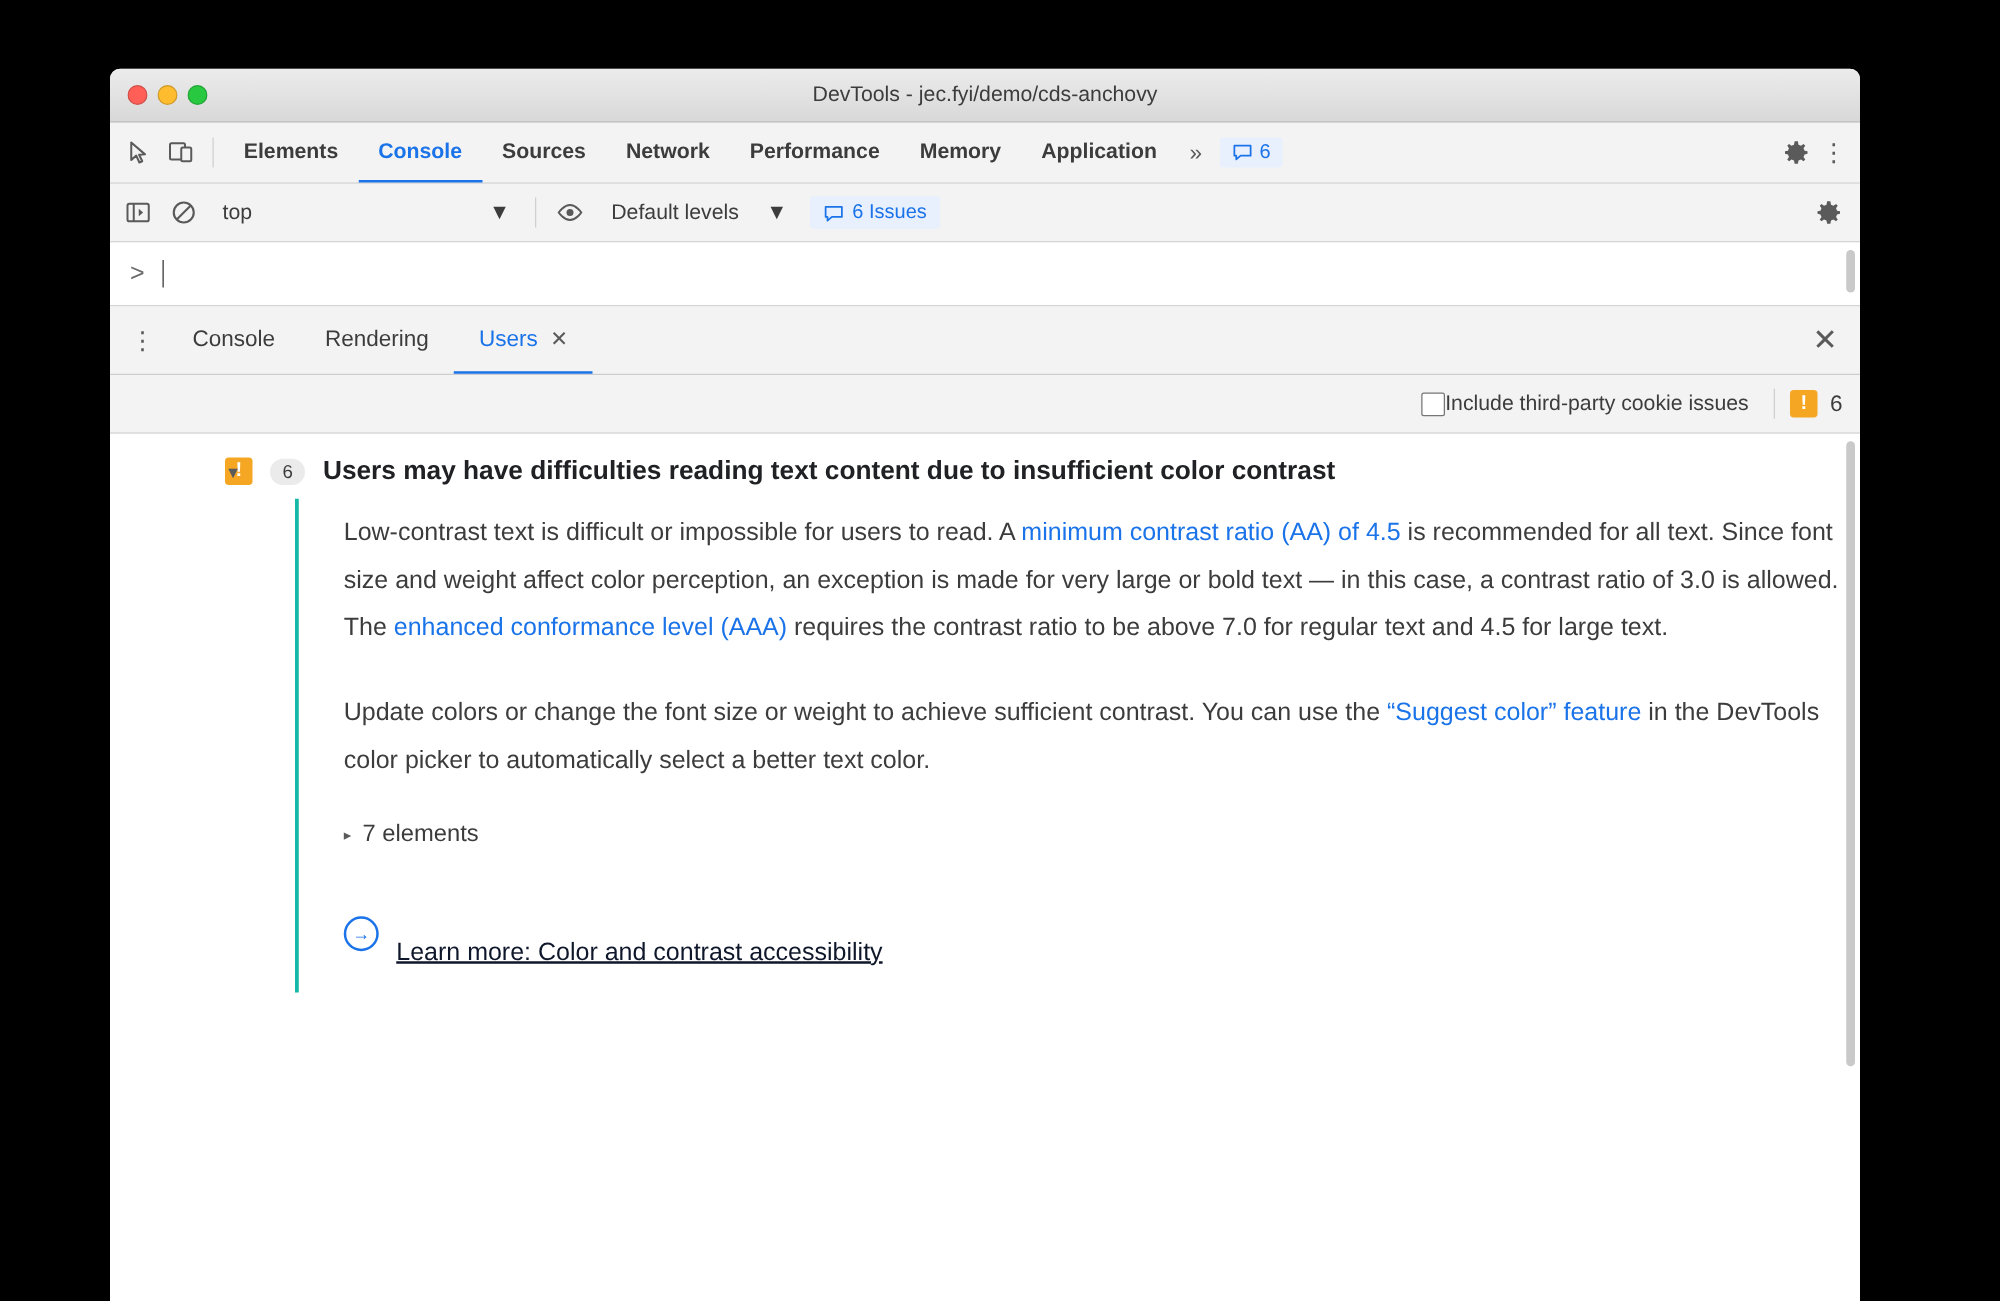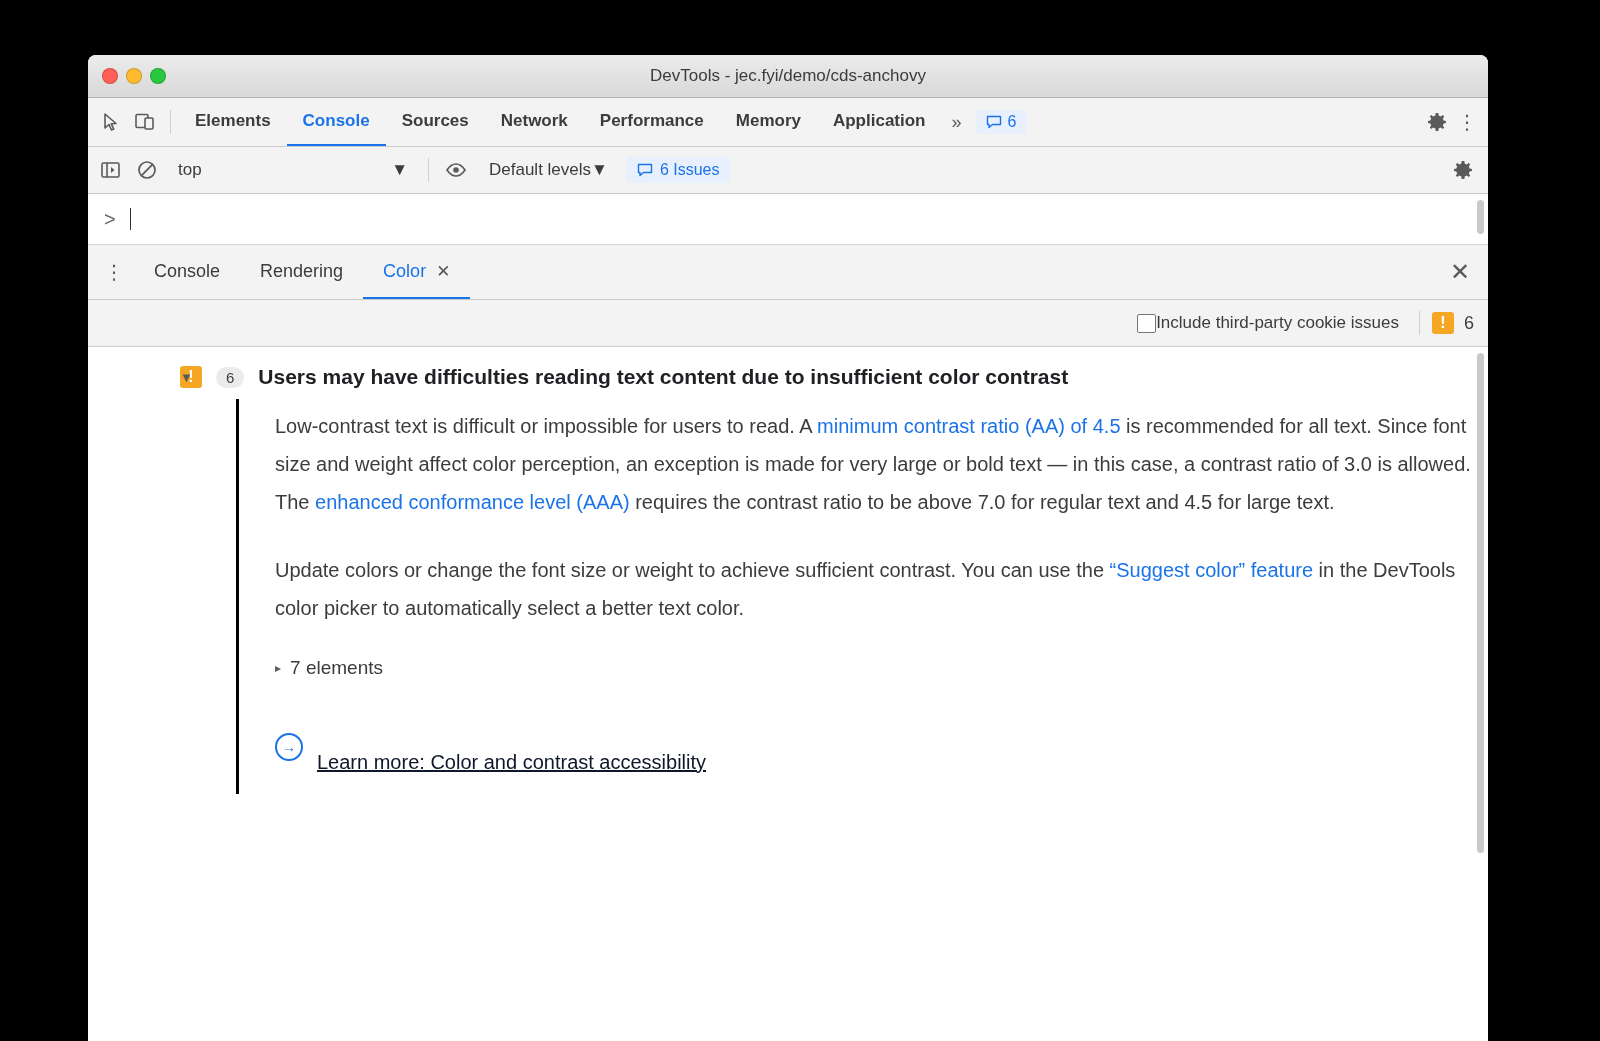--- a/index.html
+++ b/index.html
@@ -146,25 +146,25 @@
     border-radius: 2px;
     background: #ffffff;
     font-size: 16px;
     color: #3c3c3c;
     padding: 0 8px;
     font-family: "Liberation Sans", sans-serif;
   }
   .filter-input::placeholder { color: #8a8a8a; }
   .levels {
     font-size: 17px; color: #3c3c3c;
-    display: flex; align-items: center; gap: 0;
+    display: flex; align-items: center; gap: 22px;
     margin-left: 14px;
   }
   .issues-pill {
-    display: flex; align-items: center; gap: 7px;
+    display: flex; align-items: flex-end; gap: 7px;
     background: #e8f0fe;
     color: #1a73e8;
     border-radius: 3px;
     padding: 4px 11px;
     font-size: 16px;
     margin-left: 16px;
   }
 
   
   .prompt-area {
@@ -300,21 +300,21 @@
     color: #3c3c3c;
   }
   .issue-title {
     font-size: 21px;
     font-weight: bold;
     color: #202124;
     text-align: center;
   }
   .issue-content {
     margin-left: 148px;
-    border-left: 3px solid #000000;
+    border-left: 3px solid #14b8a6;
     padding: 8px 0 20px 36px;
     max-width: 1230px;
   }
   .para {
     font-size: 20px;
     line-height: 1.9;
     color: #3c3c3c;
     margin: 0 0 30px 0;
   }
   .lnk { color: #1a73e8; text-decoration: none; }
@@ -454,21 +454,21 @@
 
   <div class="drawer-tabs">
     <div class="drawer-kebab">⋮</div>
     <div class="dtab">
       <span>Console</span>
     </div>
     <div class="dtab">
       <span>Rendering</span>
     </div>
     <div class="dtab active">
-      <span>Color</span>
+      <span>Users</span>
       <span class="x">✕</span>
     </div>
     <div class="drawer-close">✕</div>
   </div>
 
   <div class="issues-bar">
     <div class="cb-row">
       <span class="cb"></span>
       <span>Include third-party cookie issues</span>
     </div>

